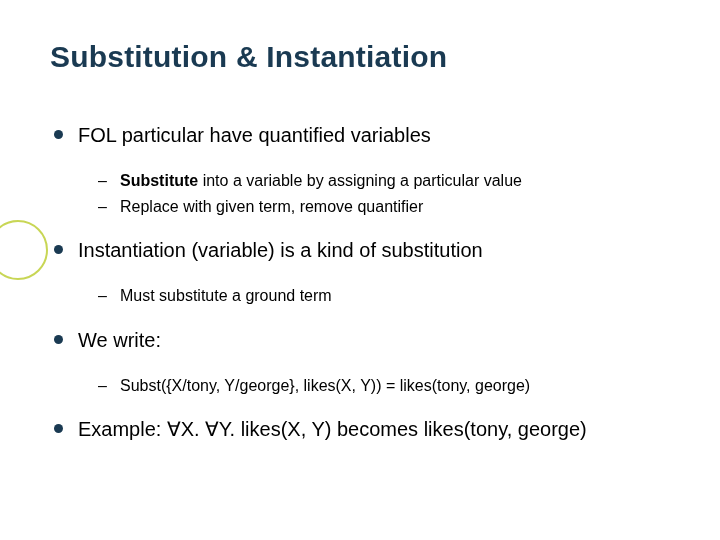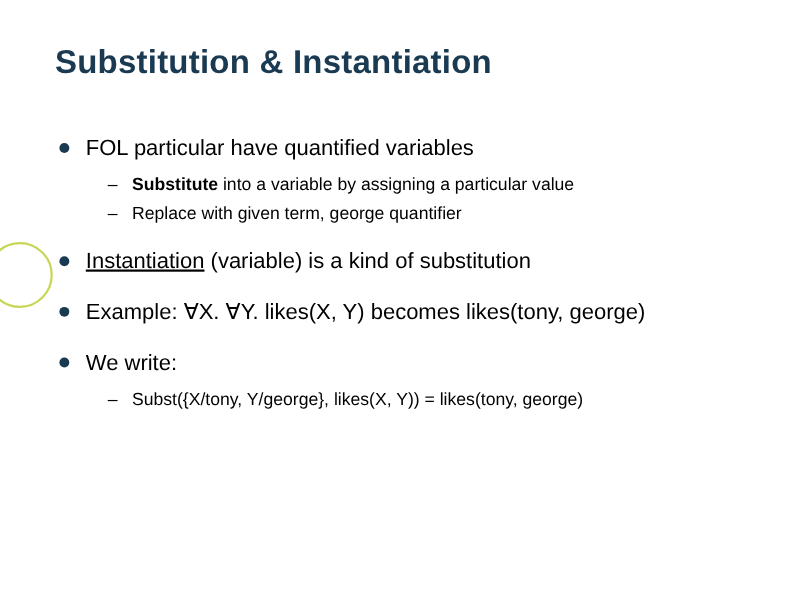--- a/index.html
+++ b/index.html
@@ -38,71 +38,76 @@
   ul.main > li::before {
     content: "";
     position: absolute;
     left: -24px;
     top: 8px;
     width: 9px;
     height: 9px;
     background: #1a3a52;
     border-radius: 50%;
   }
-  ul.sub { list-style: none; padding-left: 42px; margin-top: 10px; }
+  ul.sub { list-style: none; padding-left: 42px; margin-top: 22px; }
   ul.sub > li {
     position: relative;
     font-size: 16px;
     line-height: 1.35;
     margin-bottom: 4px;
   }
   ul.sub > li::before {
     content: "–";
     position: absolute;
     left: -22px;
     top: 0;
     color: #000;
   }
   .bold { font-weight: bold; }
-  .underline { text-decoration: underline; }
+  .underline { }
   .sym { font-family: "Arial Unicode MS", Arial, sans-serif; }
 </style>
 </head>
 <body>
 
 <div class="slide">
   <div class="decor"></div>
 
   <h1 class="title">Substitution &amp; Instantiation</h1>
 
   <ul class="main">
 
     <li>
       <span>FOL particular have quantified variables</span>
       <ul class="sub">
         <li>
           <span class="bold">Substitute</span><span> into a variable by assigning a particular value</span>
         </li>
         <li>
-          <span>Replace with given term, george quantifier</span>
+          <span>Replace with given term, remove quantifier</span>
         </li>
       </ul>
     </li>
 
     <li>
       <span class="underline">Instantiation</span><span> (variable) is a kind of substitution</span>
-    </li>
-
-    <li>
-      <span>Example: </span><span class="sym">∀</span><span>X. </span><span class="sym">∀</span><span>Y. likes(X, Y) becomes likes(tony, george)</span>
+      <ul class="sub">
+        <li>
+          <span>Must substitute a ground term</span>
+        </li>
+      </ul>
     </li>
 
     <li>
       <span>We write:</span>
       <ul class="sub">
         <li>
           <span>Subst({X/tony, Y/george}, likes(X, Y)) = likes(tony, george)</span>
         </li>
       </ul>
     </li>
 
+    <li>
+      <span>Example: </span><span class="sym">∀</span><span>X. </span><span class="sym">∀</span><span>Y. likes(X, Y) becomes likes(tony, george)</span>
+    </li>
+
   </ul>
 </div>
 
 </body></html>

